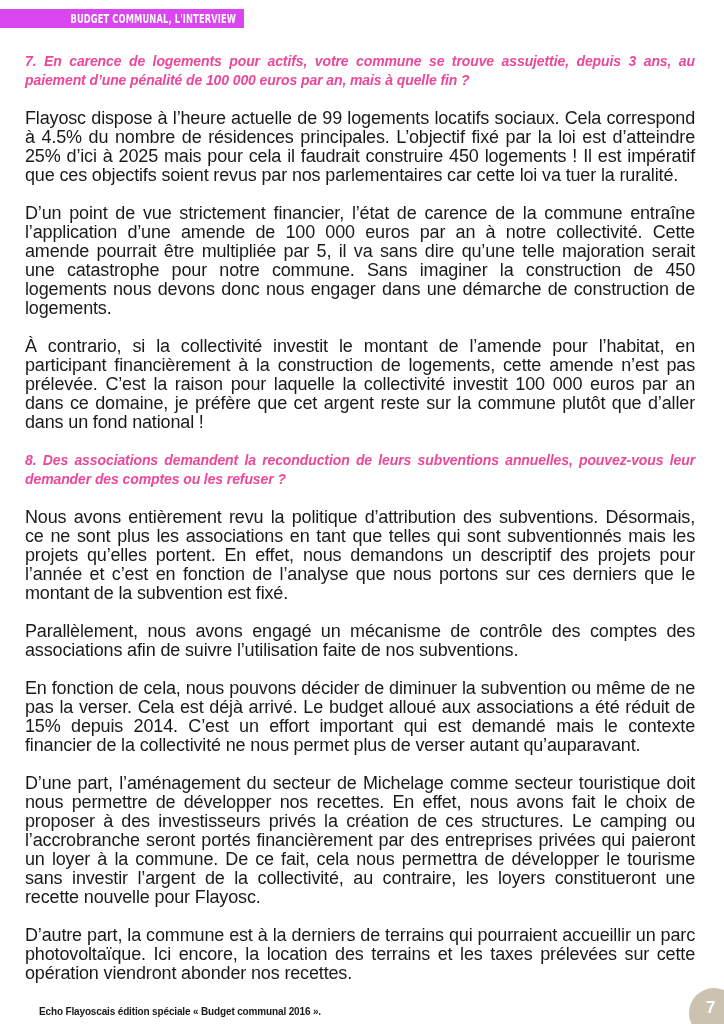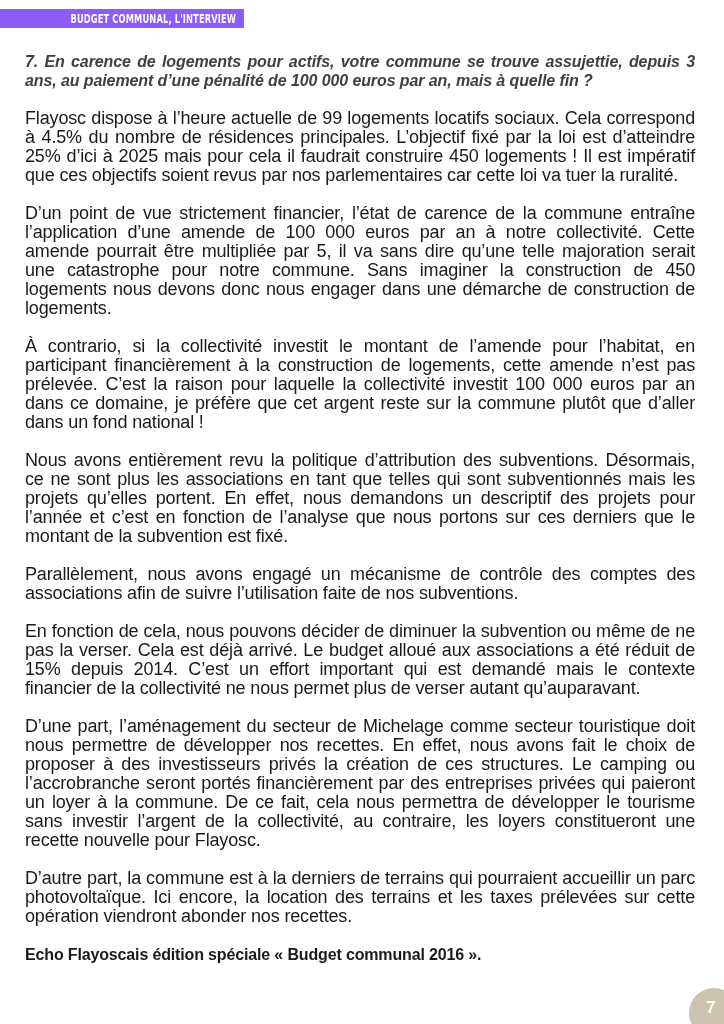--- a/index.html
+++ b/index.html
@@ -14,21 +14,21 @@
       overflow: hidden;
       font-family: "Liberation Sans", sans-serif;
       color: #1a1a1a;
     }
     .header-bar {
       position: absolute;
       left: 0;
       top: 9px;
       width: 244px;
       height: 19px;
-      background: #8b5cf6;
+      background: #d946ef;
       display: flex;
       align-items: center;
       justify-content: flex-end;
       box-sizing: border-box;
       padding-right: 8px;
     }
     .header-bar span {
       color: #ffffff;
       font-family: "DejaVu Sans", sans-serif;
       font-weight: bold;
@@ -38,41 +38,41 @@
       transform-origin: right center;
       white-space: nowrap;
     }
     .content {
       position: absolute;
       left: 25px;
       top: 52px;
       width: 670px;
     }
     .question {
-      color: #404040;
+      color: #ec4899;
       font-style: italic;
       font-weight: bold;
-      font-size: 16px;
+      font-size: 14px;
       line-height: 19px;
       text-align: justify;
       margin: 0 0 19px 0;
       letter-spacing: -0.1px;
     }
     .para {
       font-size: 18px;
       line-height: 19px;
       text-align: justify;
       margin: 0 0 19px 0;
       letter-spacing: -0.15px;
     }
     .signature {
-      font-size: 16px;
+      font-size: 10px;
       line-height: 19px;
       font-weight: bold;
-      margin: 0;
+      margin: 14px;
       letter-spacing: -0.15px;
     }
     .page-badge {
       position: absolute;
       left: 689px;
       top: 988px;
       width: 50px;
       height: 50px;
       border-radius: 50%;
       background: #cbc3b0;
@@ -96,20 +96,21 @@
 <div class="content">
 
   <section>
     <p class="question">7. En carence de logements pour actifs, votre commune se trouve assujettie, depuis 3 ans, au paiement d’une pénalité de 100 000 euros par an, mais à quelle fin ?</p>
     <p class="para">Flayosc dispose à l’heure actuelle de 99 logements locatifs sociaux. Cela correspond à 4.5% du nombre de résidences principales. L’objectif fixé par la loi est d’atteindre 25% d’ici à 2025 mais pour cela il faudrait construire 450 logements ! Il est impératif que ces objectifs soient revus par nos parlementaires car cette loi va tuer la ruralité.</p>
     <p class="para">D’un point de vue strictement financier, l’état de carence de la commune entraîne l’application d’une amende de 100 000 euros par an à notre collectivité. Cette amende pourrait être multipliée par 5, il va sans dire qu’une telle majoration serait une catastrophe pour notre commune. Sans imaginer la construction de 450 logements nous devons donc nous engager dans une démarche de construction de logements.</p>
     <p class="para">À contrario, si la collectivité investit le montant de l’amende pour l’habitat, en participant financièrement à la construction de logements, cette amende n’est pas prélevée. C’est la raison pour laquelle la collectivité investit 100 000 euros par an dans ce domaine, je préfère que cet argent reste sur la commune plutôt que d’aller dans un fond national !</p>
   </section>
 
   <section>
+    <p class="question">8. Des associations demandent la reconduction de leurs subventions annuelles, pouvez-vous leur demander des comptes ou les refuser ?</p>
     <p class="para">Nous avons entièrement revu la politique d’attribution des subventions. Désormais, ce ne sont plus les associations en tant que telles qui sont subventionnés mais les projets qu’elles portent. En effet, nous demandons un descriptif des projets pour l’année et c’est en fonction de l’analyse que nous portons sur ces derniers que le montant de la subvention est fixé.</p>
     <p class="para">Parallèlement, nous avons engagé un mécanisme de contrôle des comptes des associations afin de suivre l’utilisation faite de nos subventions.</p>
     <p class="para">En fonction de cela, nous pouvons décider de diminuer la subvention ou même de ne pas la verser. Cela est déjà arrivé. Le budget alloué aux associations a été réduit de 15% depuis 2014. C’est un effort important qui est demandé mais le contexte financier de la collectivité ne nous permet plus de verser autant qu’auparavant.</p>
   </section>
 
   <section>
     <p class="para">D’une part,  l’aménagement du secteur de Michelage comme secteur touristique doit nous permettre de développer nos recettes. En effet, nous avons fait le choix de proposer à des investisseurs privés la création de ces structures. Le camping ou l’accrobranche seront portés financièrement par des entreprises privées qui paieront un loyer à la commune. De ce fait, cela nous permettra de développer le tourisme sans investir l’argent de la collectivité, au contraire, les loyers constitueront une recette nouvelle pour Flayosc.</p>
     <p class="para">D’autre part, la commune est à la derniers de terrains qui pourraient accueillir un parc photovoltaïque. Ici encore, la location des terrains et les taxes prélevées sur cette opération viendront abonder nos recettes.</p>
   </section>
 

